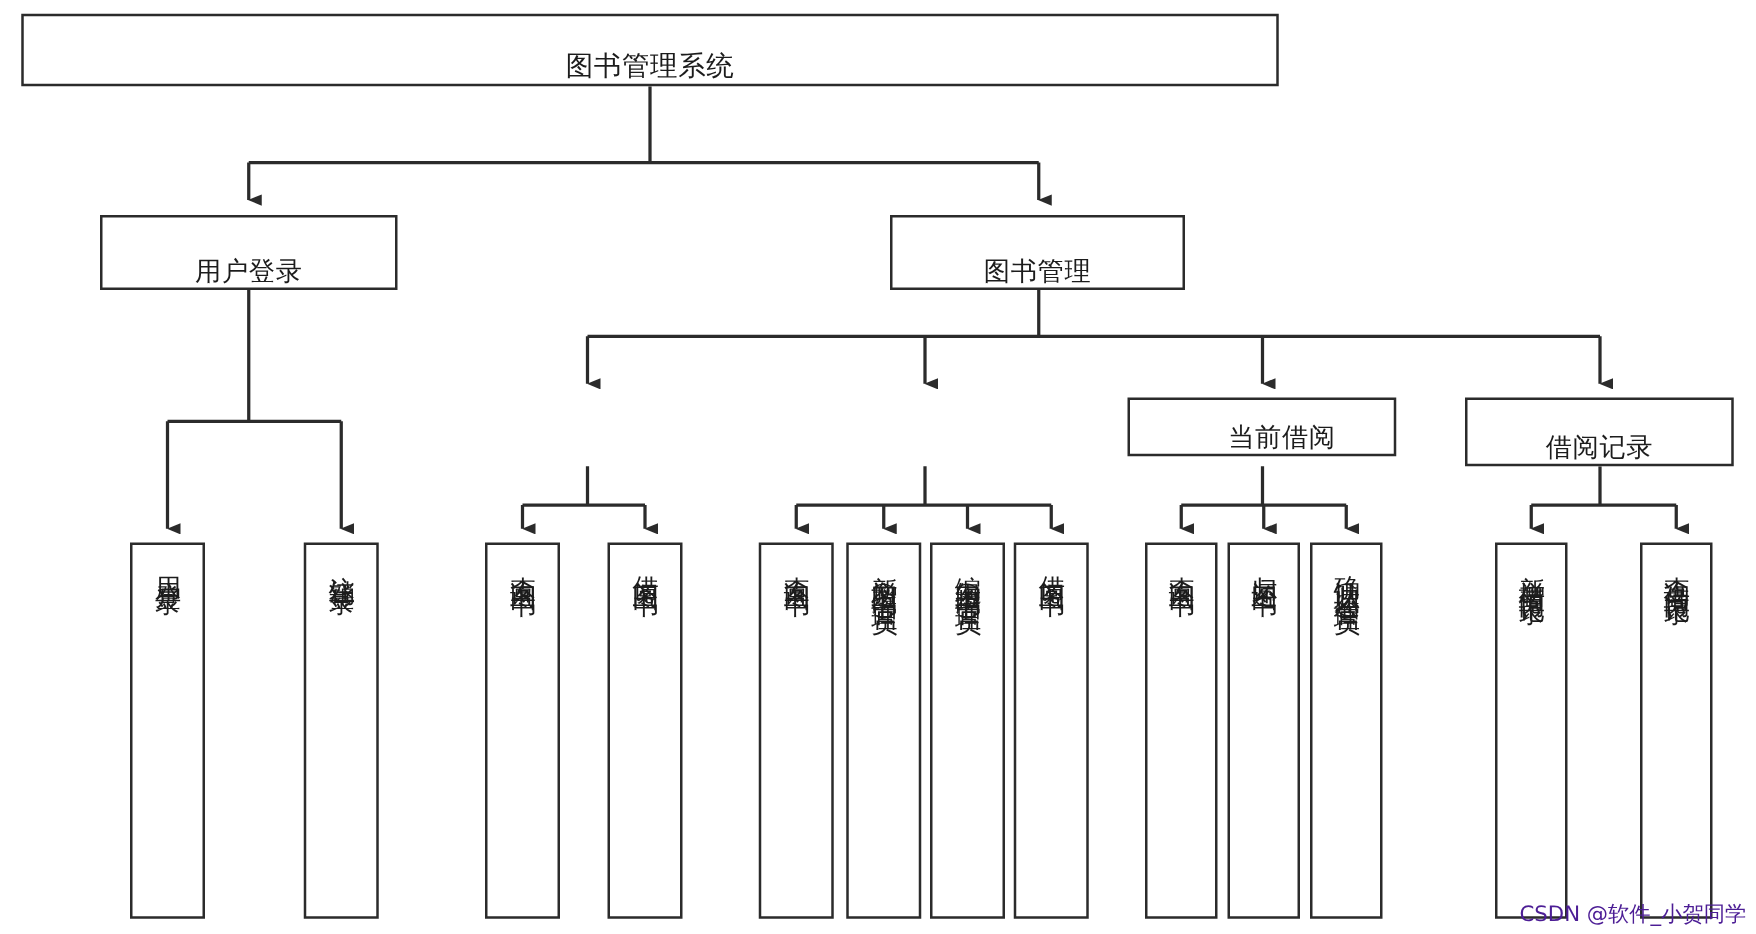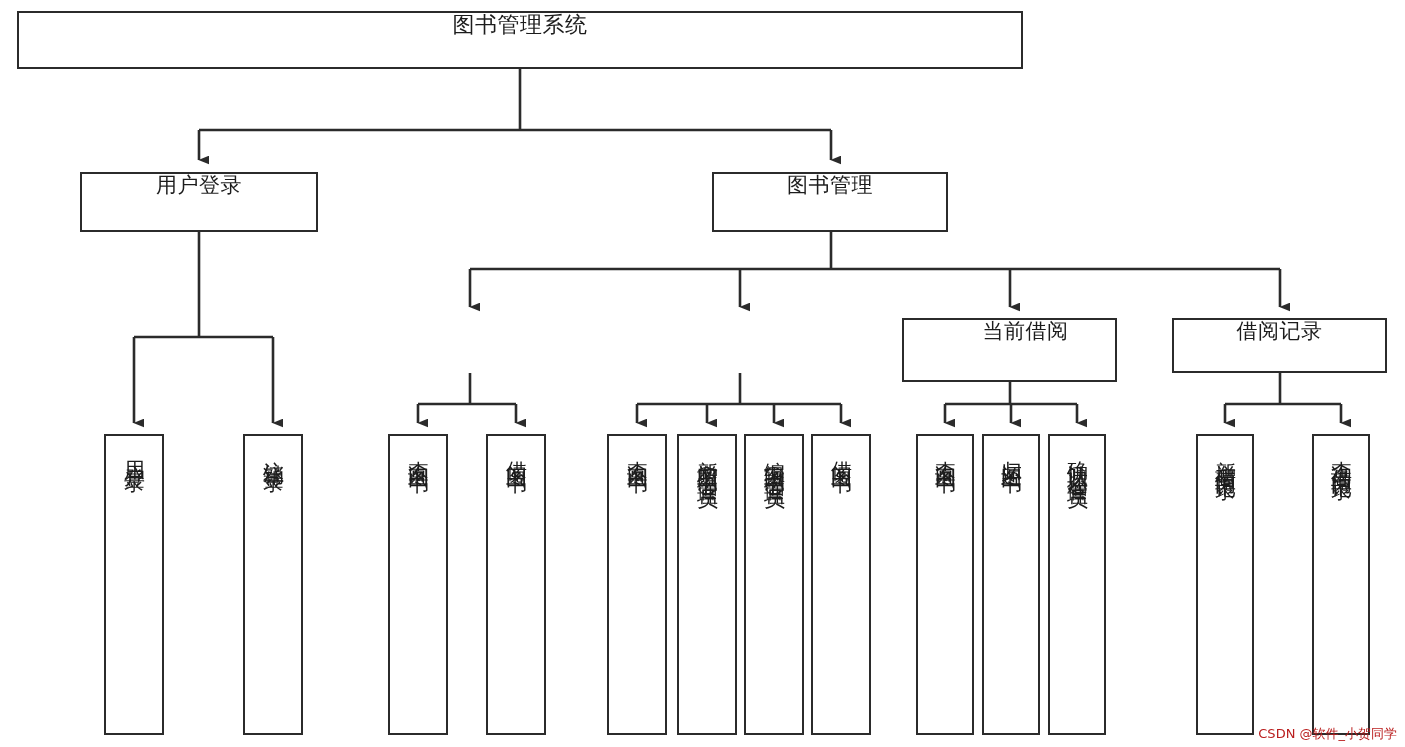--- a/index.html
+++ b/index.html
@@ -26,21 +26,21 @@
     width: 1405px;
     height: 747px;
     pointer-events: none;
   }
   .node {
     position: absolute;
     box-sizing: border-box;
     background: #ffffff;
     border: 2.5px solid #2b2b2b;
     display: flex;
-    align-items: flex-start;
+    align-items: flex-end;
     justify-content: center;
     overflow: hidden;
   }
   .node-label {
     color: #1c1c1c;
     line-height: 1.12;
     text-align: center;
     white-space: pre-line;
     letter-spacing: 0.5px;
   }
@@ -61,22 +61,22 @@
     writing-mode: vertical-rl;
     text-orientation: upright;
     font-size: 21px;
     letter-spacing: 4px;
     line-height: 1;
   }
   .watermark {
     position: absolute;
     right: 8px;
     bottom: 4px;
-    font-size: 13px;
-    color: #b91c1c;
+    font-size: 17px;
+    color: #4c1d95;
     white-space: nowrap;
     font-family: "DejaVu Sans", "Liberation Sans", sans-serif;
   }
 </style>
 </head>
 <body>
 
 <div id="diagram-root">
 
   <svg class="wires" viewBox="0 0 1405 747" xmlns="http://www.w3.org/2000/svg">
@@ -134,21 +134,21 @@
     <span class="node-label">图书管理系统</span>
   </div>
 
   <div class="node h" style="left:80px; top:172px; width:238px; height:60px;">
     <span class="node-label">用户登录</span>
   </div>
   <div class="node h" style="left:712px; top:172px; width:236px; height:60px;">
     <span class="node-label">图书管理</span>
   </div>
 
-  <div class="node h" style="left:902px; top:318px; width:215px; height:64px;padding-left:32px;">
+  <div class="node h" style="left:902px; top:318px; width:215px; height:47px;padding-left:32px;">
     <span class="node-label">当前借阅</span>
   </div>
   <div class="node h" style="left:1172px; top:318px; width:215px; height:55px;">
     <span class="node-label">借阅记录</span>
   </div>
 
   <div class="node v" style="left:104px; top:434px; width:60px; height:301px;">
     <span class="node-label">用户登录</span>
   </div>
   <div class="node v" style="left:243px; top:434px; width:60px; height:301px;">

